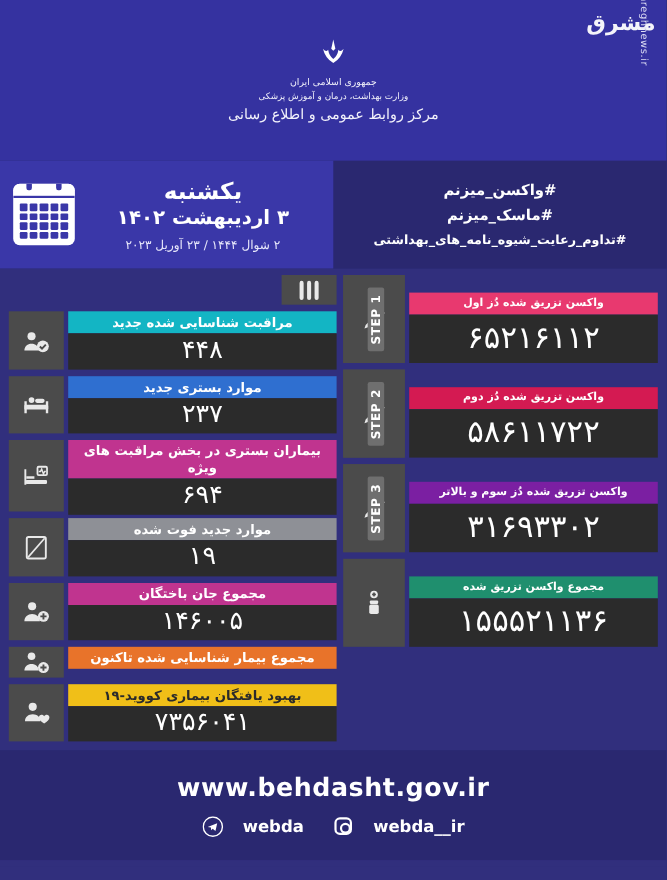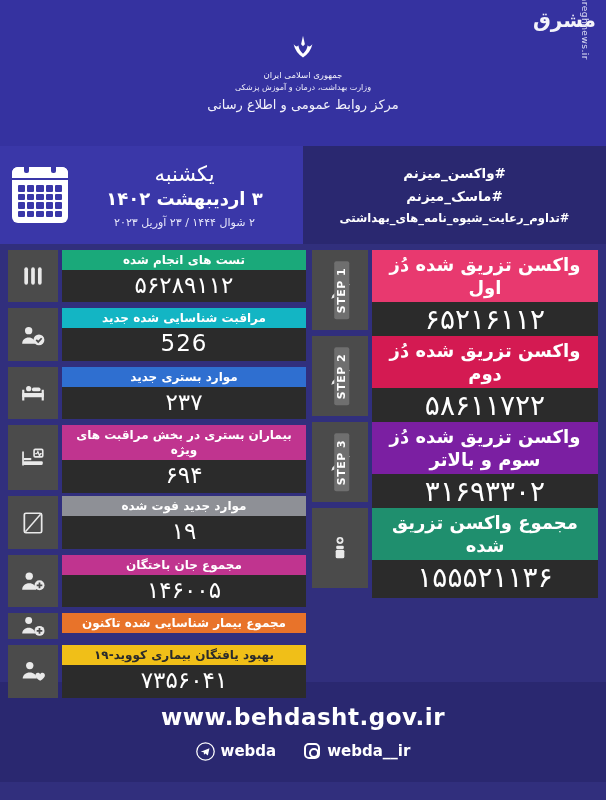--- a/index.html
+++ b/index.html
@@ -98,21 +98,21 @@
   .cal-icon .cal-ring.r2 { right: 12px; }
   .cal-grid {
     position: absolute; top: 18px; left: 6px; right: 6px; bottom: 6px;
     display: grid;
     grid-template-columns: repeat(5, 1fr);
     grid-template-rows: repeat(4, 1fr);
     gap: 2px;
   }
   .cal-grid i { background: #3a37a8; display: block; border-radius: 1px; }
   .date-text { text-align: center; color: #fff; flex: 1 1 auto; }
-  .date-day { font-size: 21px; font-weight: normal; margin-bottom: 2px; }
+  .date-day { font-size: 21px; font-weight: bold; margin-bottom: 2px; }
   .date-main { font-size: 18px; font-weight: bold; margin-bottom: 7px; }
   .date-alt { font-size: 11px; color: #e8e8fb; }
 
   .tags-box {
     flex: 1 1 50%;
     background: #2a2870;
     display: flex;
     flex-direction: column;
     align-items: center;
     justify-content: center;
@@ -171,21 +171,21 @@
   }
 
   
   .col-right .stat { height: 65px; }
   .col-right .stat .label { font-size: 12px; padding: 3px 6px 2px 6px; }
   .col-right .stat .value { font-size: 23px; }
 
   
   .col-left .stat { height: 80px; }
   .col-left .stat .icon-box { flex: 0 0 56px; }
-  .col-left .stat .label { font-size: 18px; }
+  .col-left .stat .label { font-size: 10px; margin-top: 16px; }
   .col-left .stat .value { font-size: 28px; text-align: center; }
 
   .step-badge {
     background: #4b4b4b;
     color: #fff;
     width: 100%; height: 100%;
     display: flex; align-items: center; justify-content: center;
     position: relative;
   }
   .step-text {
@@ -219,21 +219,21 @@
     direction: ltr;
     letter-spacing: .5px;
   }
   .socials {
     display: flex;
     gap: 26px;
     align-items: center;
     direction: ltr;
   }
   .social {
-    display: flex; align-items: center; gap: 6px;
+    display: flex; align-items: center; gap: 18px;
     color: #ffffff; font-size: 15px; font-weight: bold;
   }
   .social .glyph {
     width: 19px; height: 19px;
     display: flex; align-items: center; justify-content: center;
   }
   .ig-glyph {
     width: 16px; height: 16px;
     border: 2px solid #ffffff; border-radius: 5px;
     position: relative;
@@ -374,37 +374,33 @@
             <rect x="8.5" y="10" width="7" height="3" rx="1"></rect>
               <rect x="8" y="13.5" width="8" height="8" rx="1.5"></rect>
           </svg>
         </div>
       </div>
     </div>
 
     <div class="col col-right">
 
       <div class="stat">
-        <div class="body">
-          <div class="label" style="background:#1aa97a">تست های انجام شده</div>
-          <div class="value">۵۶۲۸۹۱۱۲</div>
-        </div>
         <div class="icon-box">
           <svg class="icn" viewBox="0 0 24 24">
               <rect x="4" y="4" width="3.4" height="16" rx="1.7"></rect>
               <rect x="10.3" y="4" width="3.4" height="16" rx="1.7"></rect>
               <rect x="16.6" y="4" width="3.4" height="16" rx="1.7"></rect>
             </svg>
         </div>
       </div>
 
       <div class="stat">
         <div class="body">
           <div class="label" style="background:#13b5c4">مراقبت شناسایی شده جدید</div>
-          <div class="value">526</div>
+          <div class="value">۴۴۸</div>
         </div>
         <div class="icon-box">
           <svg class="icn" viewBox="0 0 24 24">
               <circle cx="8" cy="8" r="3.4"></circle>
               <path d="M2 20c0-3.4 2.7-5.6 6-5.6s6 2.2 6 5.6z"></path>
               <circle cx="17.5" cy="16.5" r="5" fill="#e9e9e9"></circle>
               <path d="M15 16.6l1.8 1.8 3.2-3.4" stroke="#4b4b4b" stroke-width="1.6" fill="none"></path>
             </svg>
         </div>
       </div>

